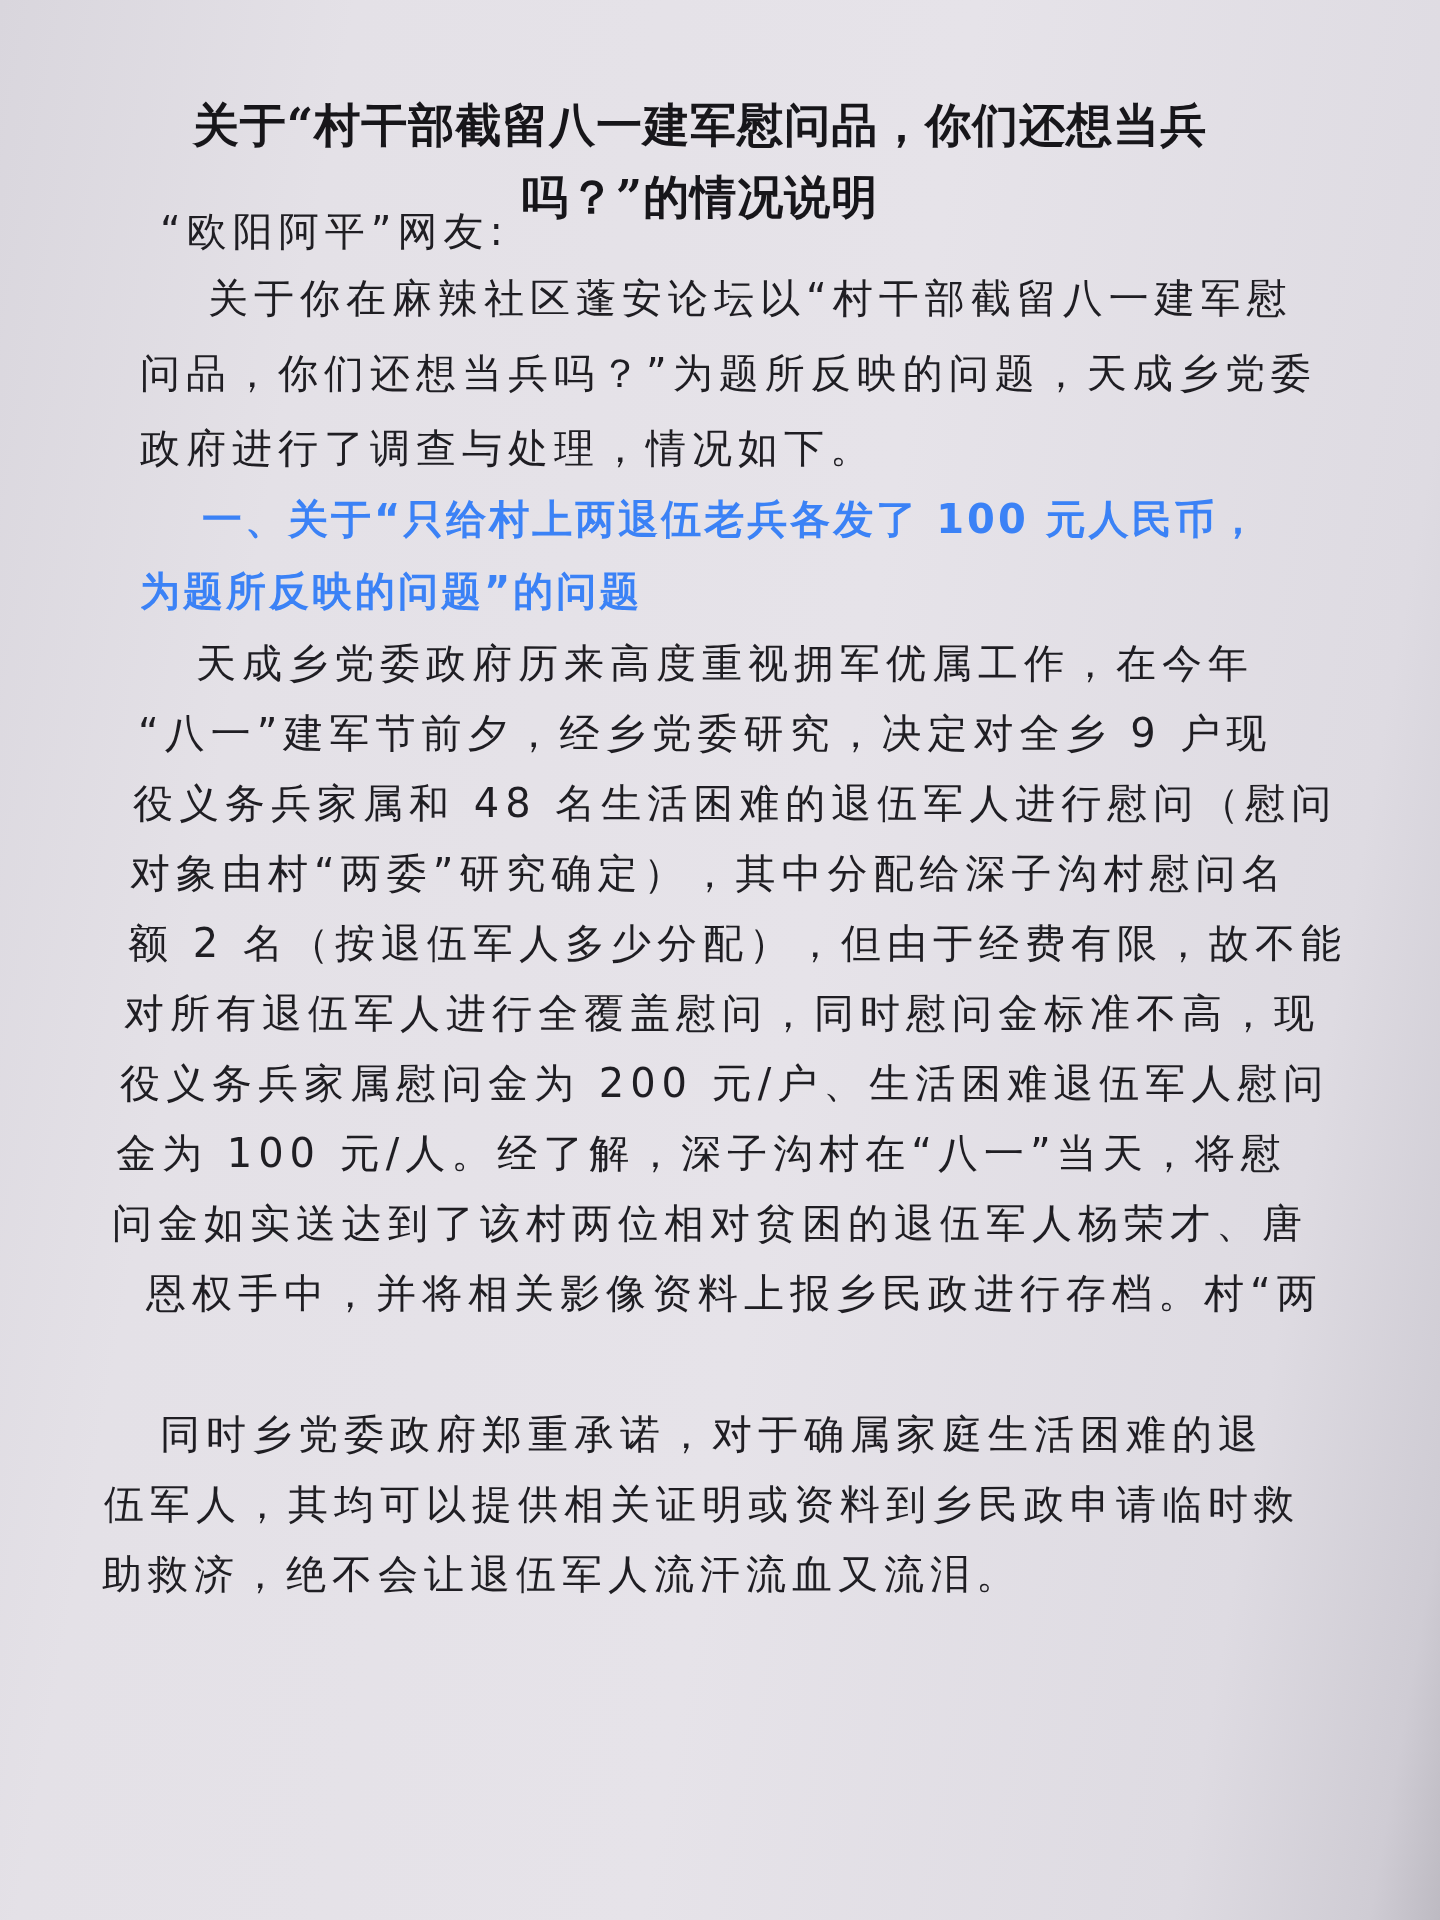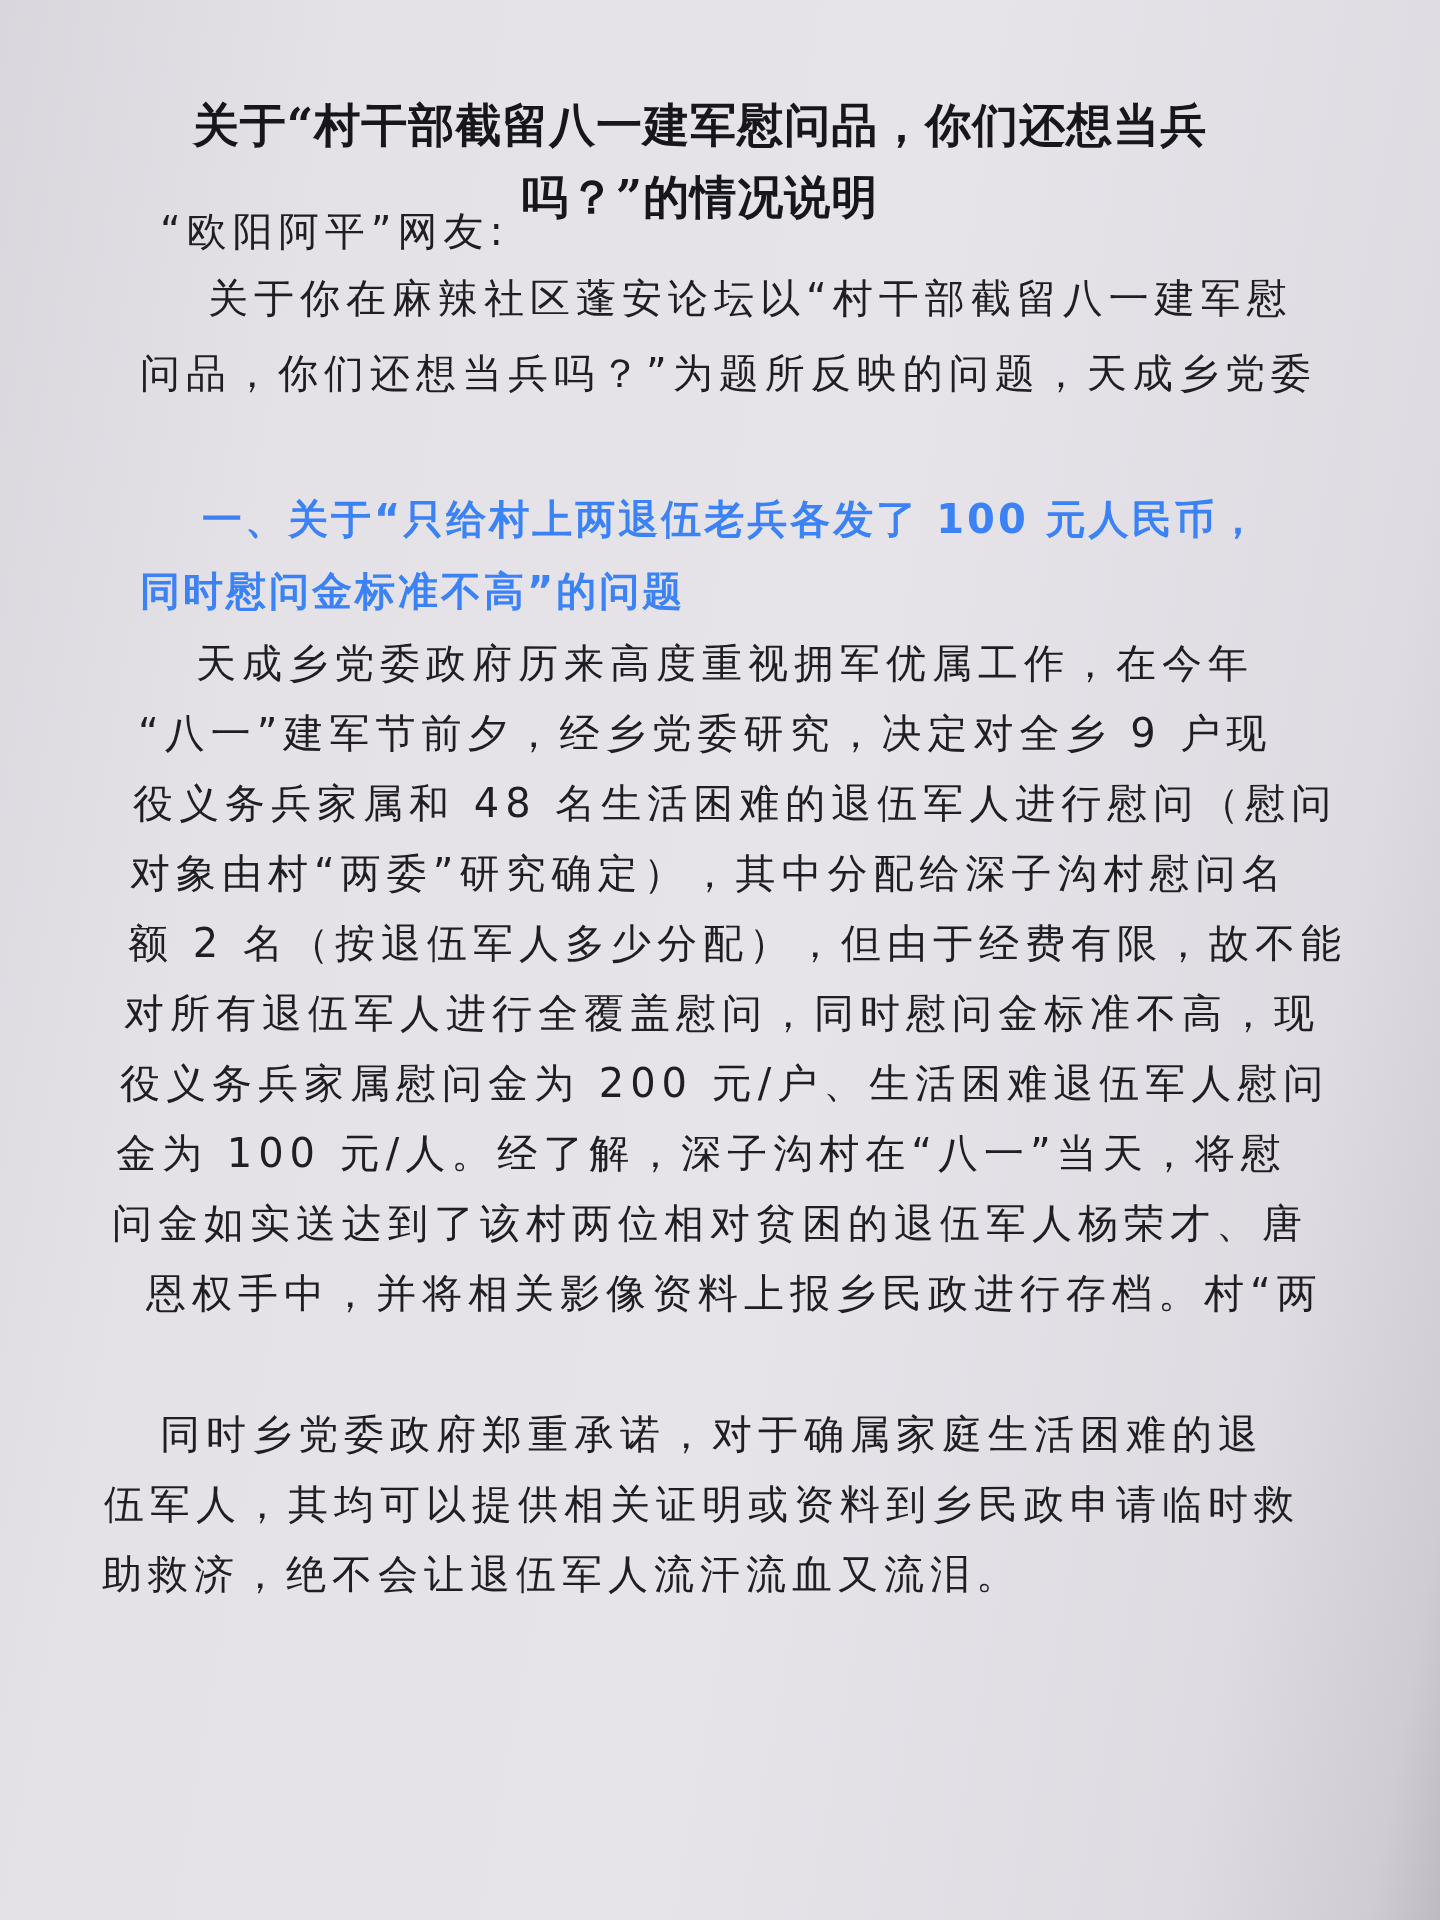--- a/index.html
+++ b/index.html
@@ -54,23 +54,24 @@
 
 <div class="page">
 
   <div class="title l1">关于“村干部截留八一建军慰问品，你们还想当兵</div>
   <div class="title l2">吗？”的情况说明</div>
 
   <div class="line" style="left:160px; top:205px;">“欧阳阿平”网友:</div>
 
   <div class="line" style="left:208px; top:272px;">关于你在麻辣社区蓬安论坛以“村干部截留八一建军慰</div>
   <div class="line" style="left:140px; top:347px;">问品，你们还想当兵吗？”为题所反映的问题，天成乡党委</div>
+  <div class="line" style="left:140px; top:422px;">政府进行了调查与处理，情况如下。</div>
 
   <div class="line bold" style="left:202px; top:493px;">一、关于“只给村上两退伍老兵各发了 100 元人民币，</div>
-  <div class="line bold" style="left:140px; top:565px;">同时慰问金标准不高”的问题</div>
+  <div class="line bold" style="left:140px; top:565px;">为题所反映的问题”的问题</div>
 
   <div class="line" style="left:196px; top:637px;">天成乡党委政府历来高度重视拥军优属工作，在今年</div>
   <div class="line" style="left:138px; top:707px;">“八一”建军节前夕，经乡党委研究，决定对全乡 9 户现</div>
   <div class="line" style="left:133px; top:777px;">役义务兵家属和 48 名生活困难的退伍军人进行慰问（慰问</div>
   <div class="line" style="left:130px; top:847px;">对象由村“两委”研究确定），其中分配给深子沟村慰问名</div>
   <div class="line" style="left:128px; top:917px;">额 2 名（按退伍军人多少分配），但由于经费有限，故不能</div>
   <div class="line" style="left:124px; top:987px;">对所有退伍军人进行全覆盖慰问，同时慰问金标准不高，现</div>
   <div class="line" style="left:120px; top:1057px;">役义务兵家属慰问金为 200 元/户、生活困难退伍军人慰问</div>
   <div class="line" style="left:116px; top:1127px;">金为 100 元/人。经了解，深子沟村在“八一”当天，将慰</div>
   <div class="line" style="left:112px; top:1197px;">问金如实送达到了该村两位相对贫困的退伍军人杨荣才、唐</div>

